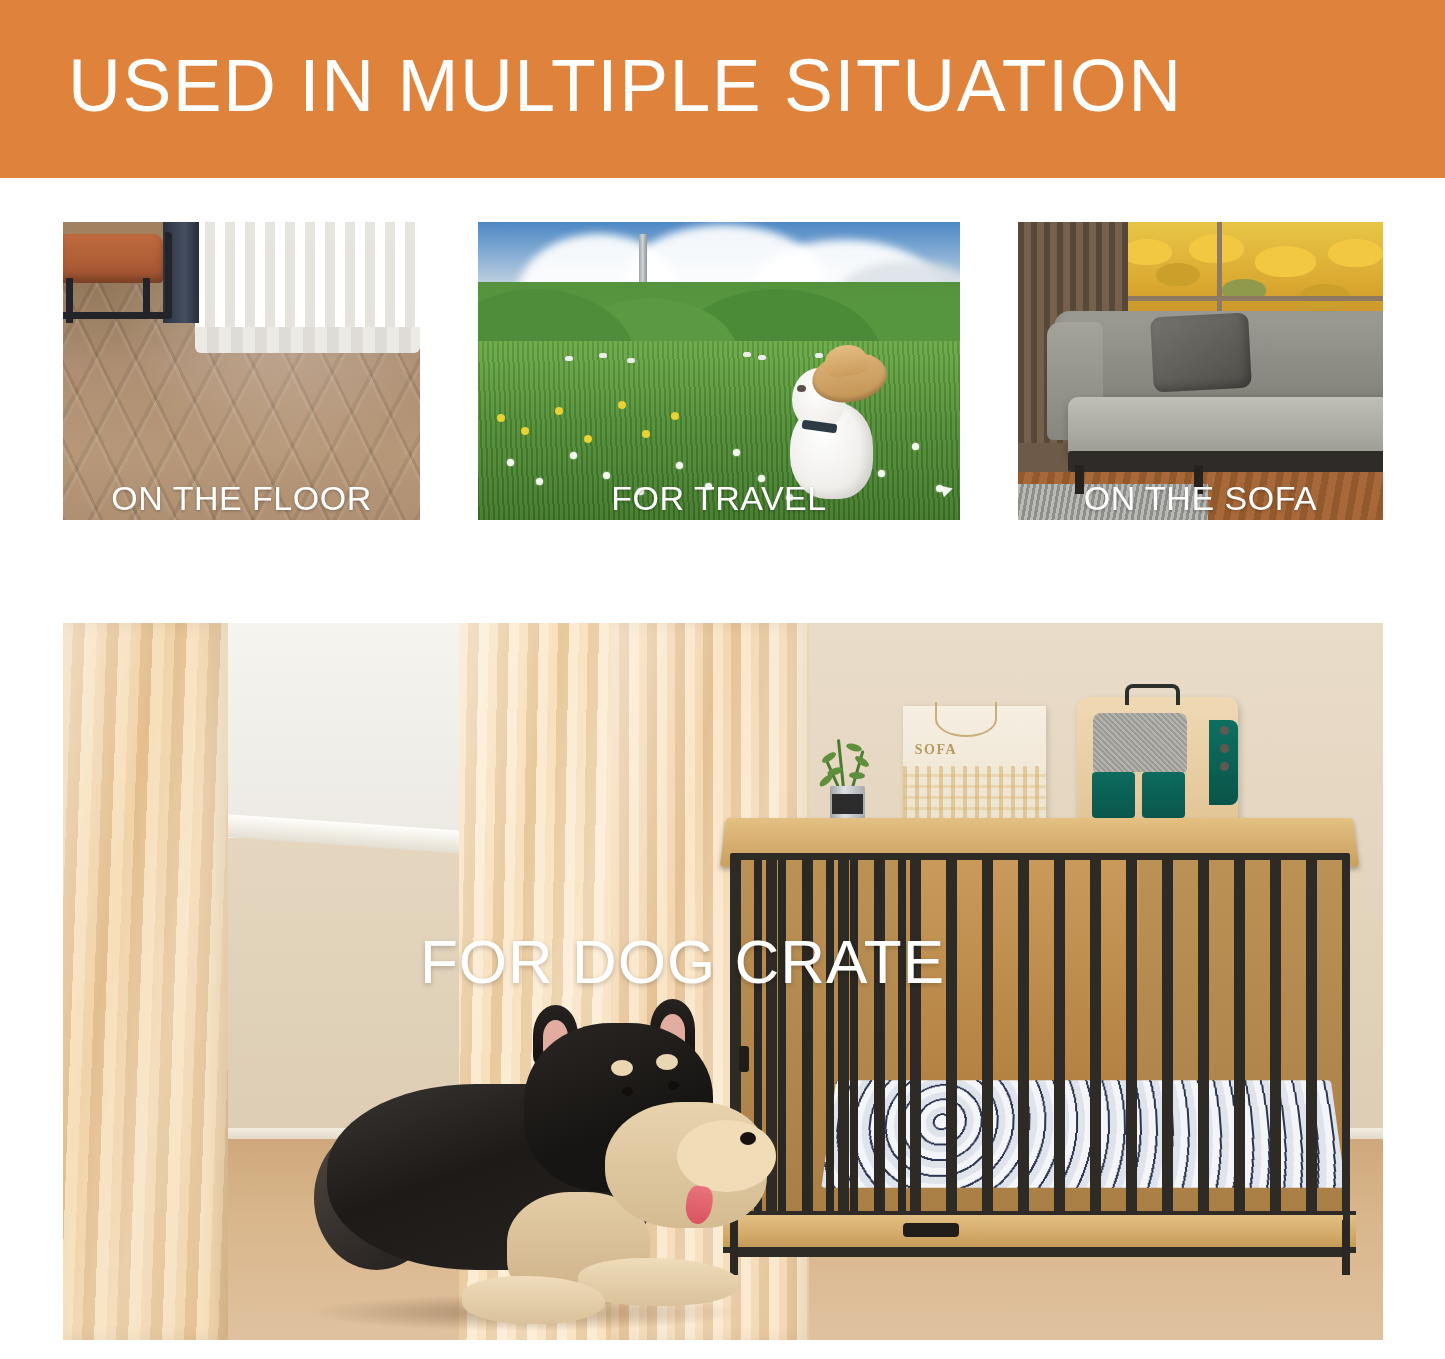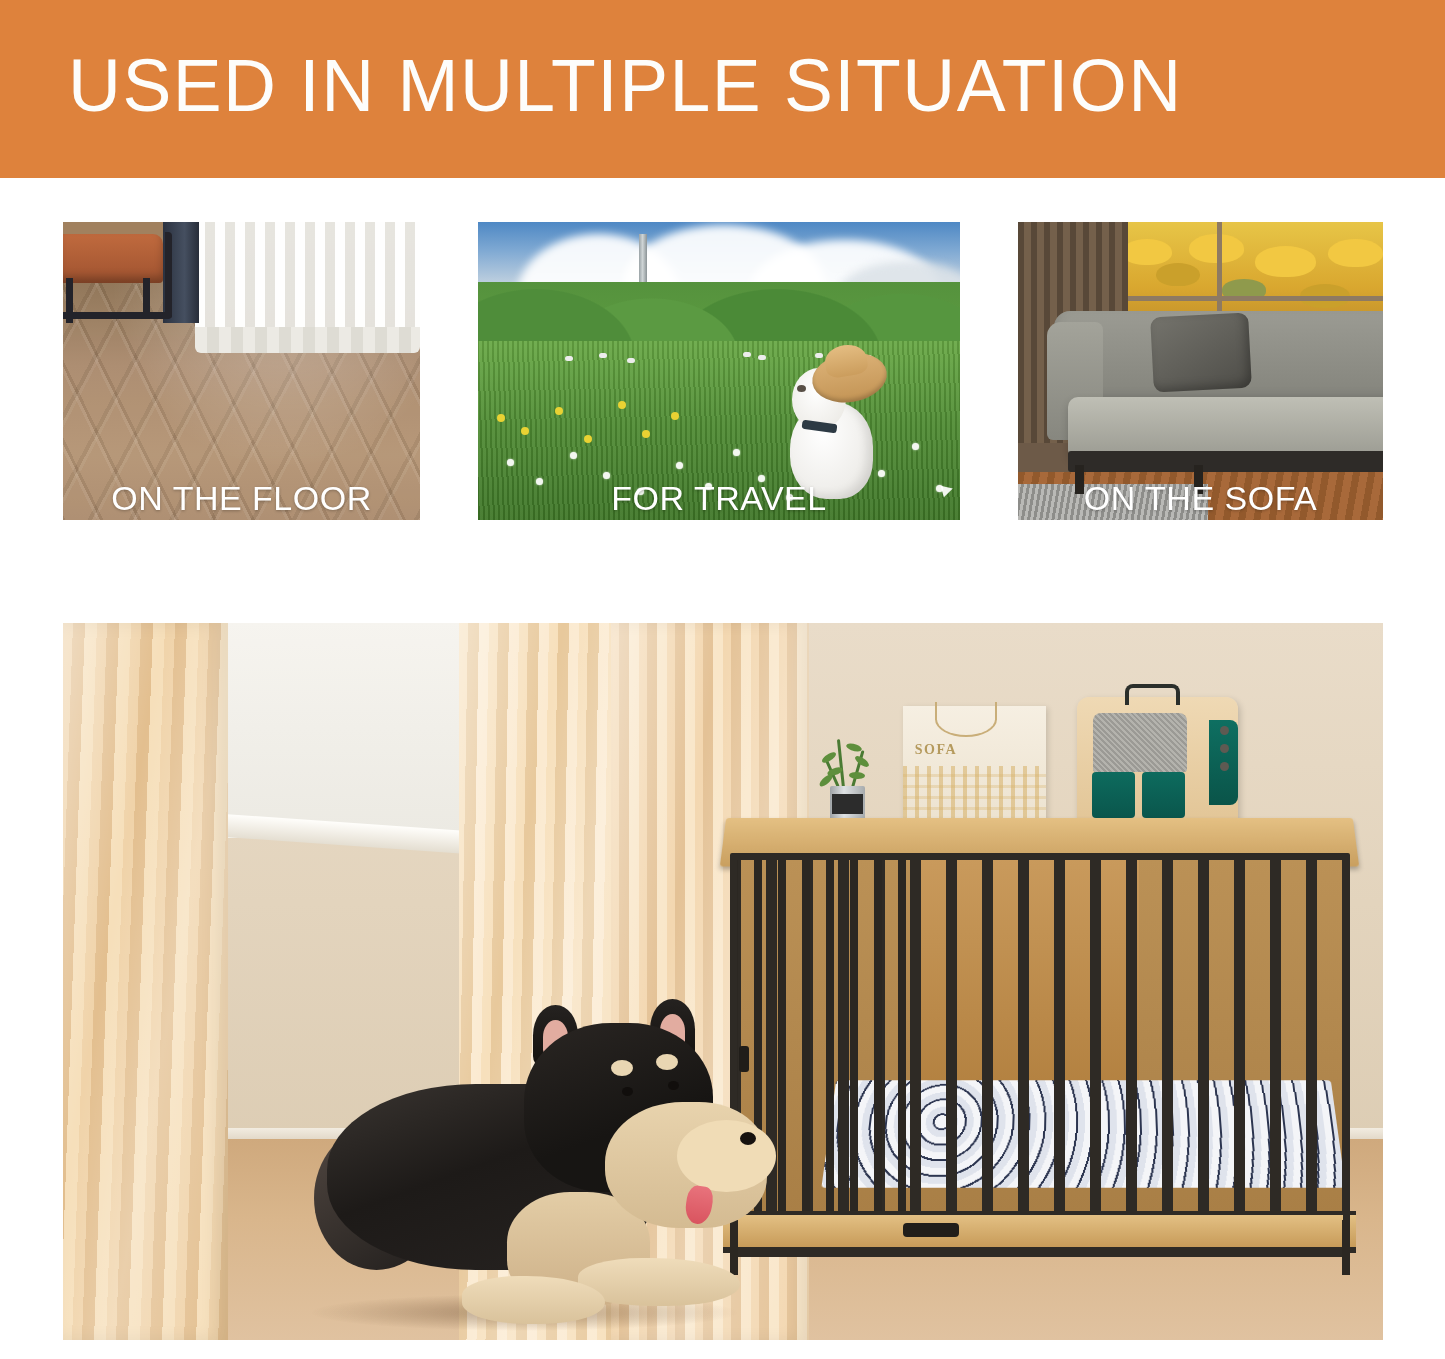--- a/index.html
+++ b/index.html
@@ -631,13 +631,14 @@
       <div class="dog-eye" style="left:76%;top:34%"></div>
     </div>
     <div class="dog-face"></div>
     <div class="dog-muzzle"></div>
     <div class="dog-nose2"></div>
     <div class="dog-tongue"></div>
     <div class="dog-paw p1"></div>
     <div class="dog-paw p2"></div>
   </div>
 
+  <div class="main-label">FOR DOG CRATE</div>
 </div>
 
 </body></html>

